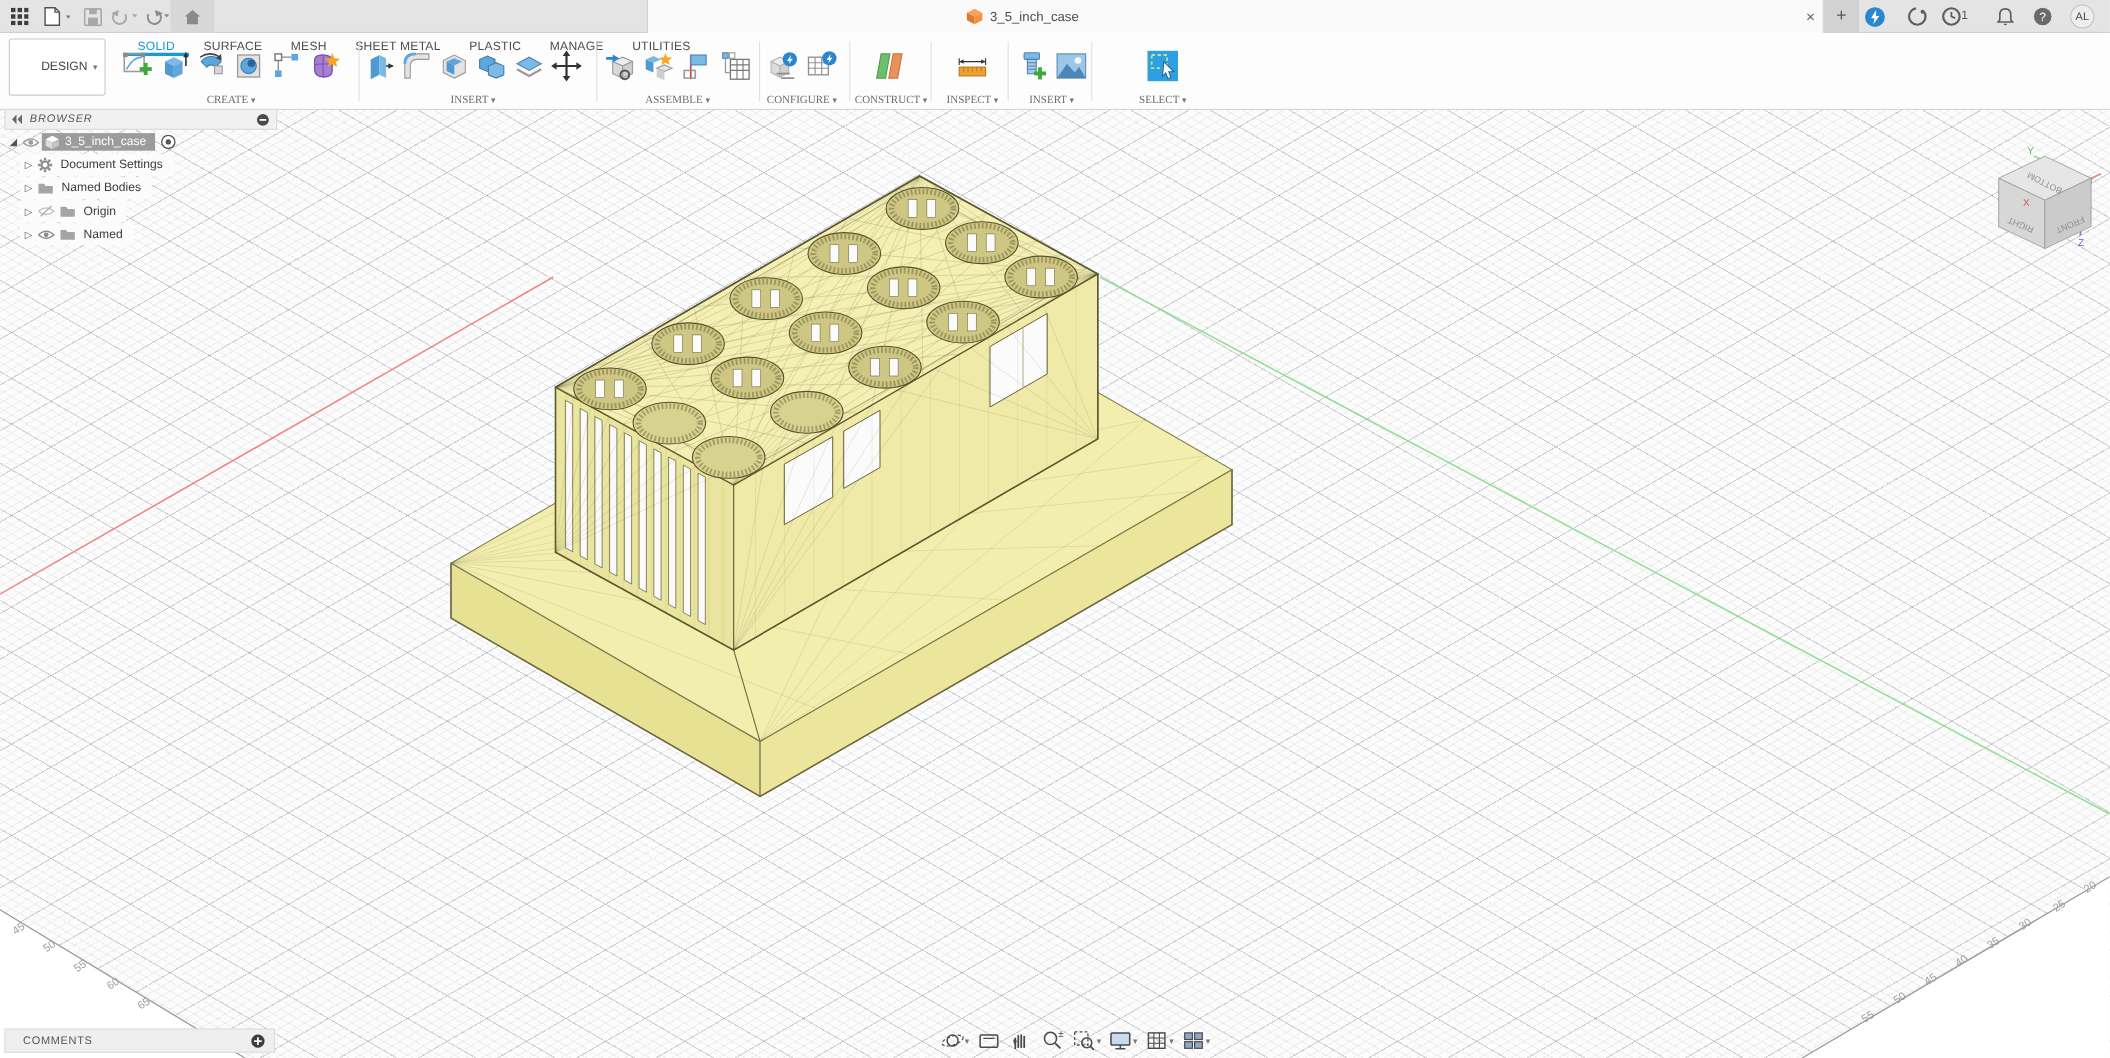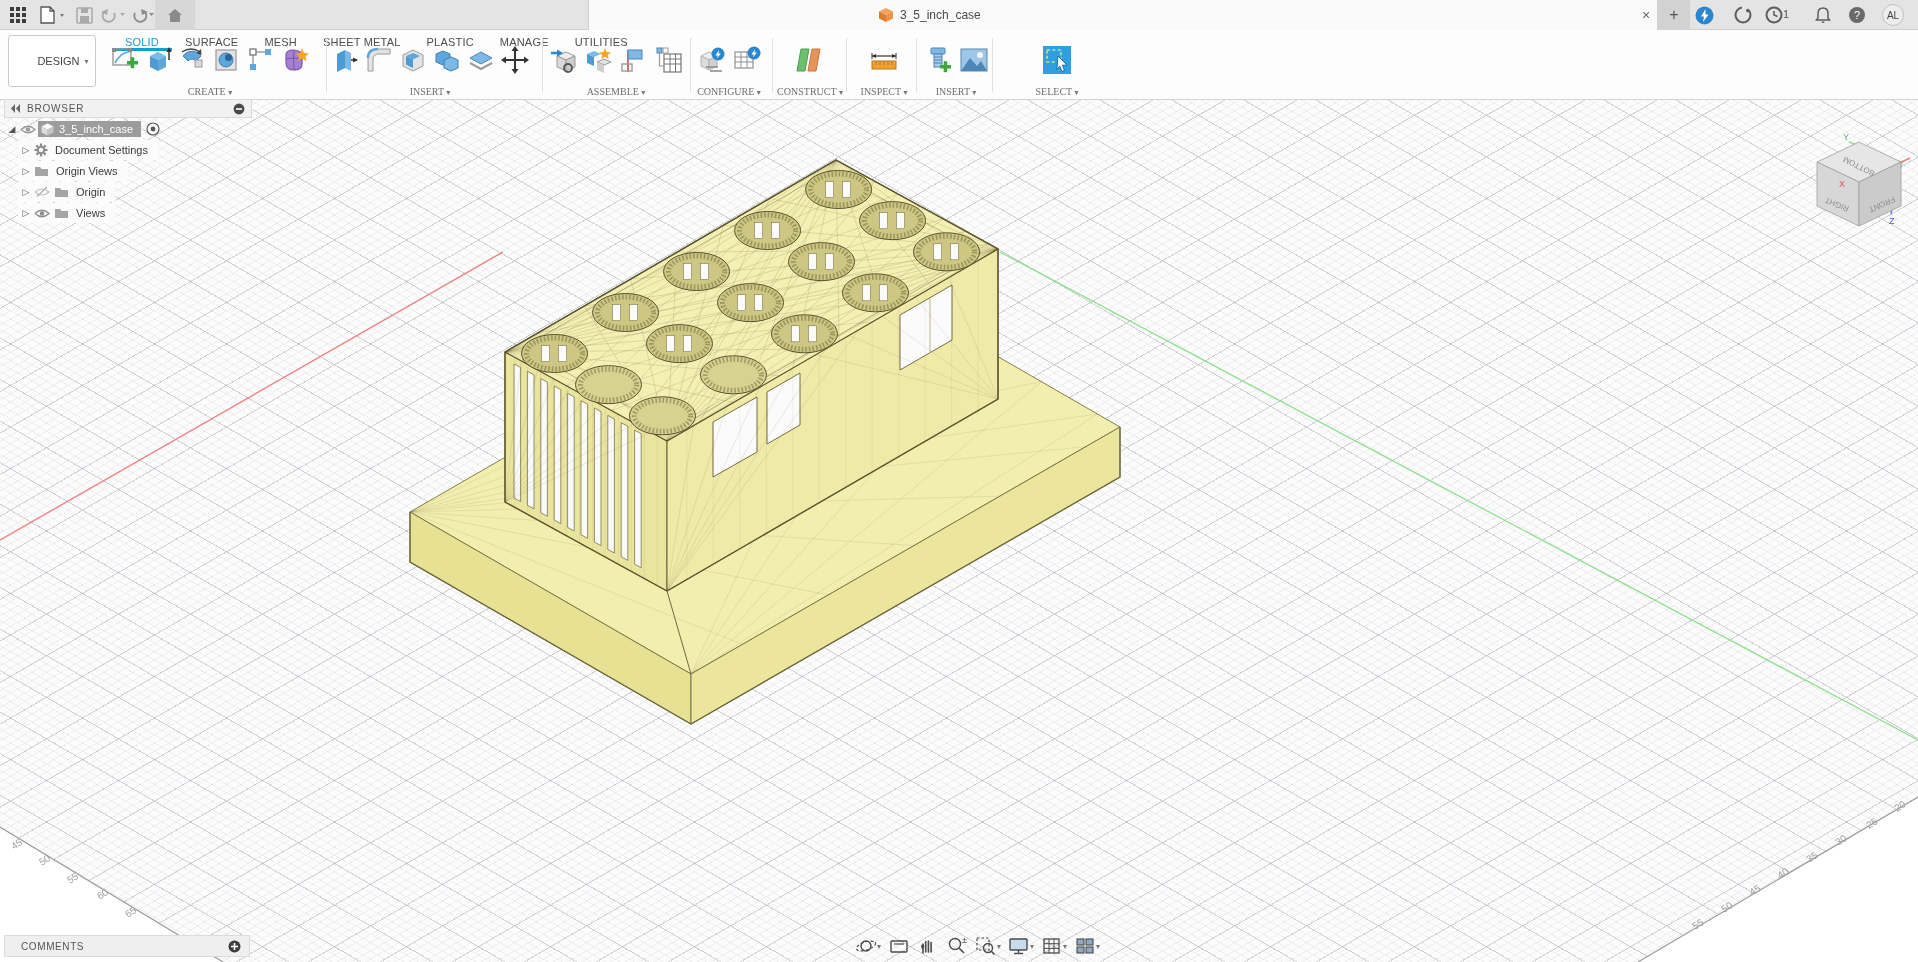--- a/index.html
+++ b/index.html
@@ -25,21 +25,21 @@
   .rtab.active { color:#169bd5; box-shadow:inset 0 -3px 0 #169bd5; }
   .grp { position:absolute; top:12px; height:56px;font-family:Liberation Serif, serif; }
   .grp .icons { display:flex; align-items:center; justify-content:center; gap:5px; height:36px; }
   .glabel { position:absolute; bottom:1px; width:100%; text-align:center; font-size:10px; color:#6e6e6e; white-space:nowrap; }
   .gsep { position:absolute; top:8px; height:54px; width:1px; background:#e0e0e0; }
   .ic { width:30px; height:30px; display:flex; align-items:center; justify-content:center; }
   .caret { font-size:8px; color:#777; }
 
   
   #browser { position:absolute; left:4px; top:99px; width:248px; }
-  #browser-header { height:19px; background:rgba(240,240,240,.96); border:1px solid #dadada; display:flex; align-items:center; font-size:10px; color:#555; letter-spacing:.8px; padding:0 6px; }
+  #browser-header { height:19px; background:rgba(240,240,240,.96); border:1px solid #dadada; display:flex; align-items:center; font-size:10px; color:#555; letter-spacing:.8px; padding:0 6px;font-style:italic; }
   #browser-header .hdr-label { flex:0 0 auto; margin-left:6px; }
   #browser-header .spacer { flex:1; }
   .brow { display:flex; align-items:center; height:20px; margin-top:1px; }
   .brow .chipbg { display:inline-flex; align-items:center; background:rgba(252,252,252,.92); height:20px; padding-right:10px; }
   .tri { width:16px; text-align:center; font-size:9px; color:#555; }
   .blabel { font-size:11px; color:#3a3a3a; margin-left:7px; white-space:nowrap; }
   #root-chip { display:inline-flex; align-items:center; background:#9c9c9c; height:16px; padding:0 8px 0 3px; margin-left:2px; gap:5px; }
   #root-chip span { font-size:11px; color:#fff; }
 
   
@@ -746,21 +746,21 @@
       <span class="blabel">Document Settings</span>
     </span>
   </div>
 
   <div class="brow" style="padding-left:14px">
     <span class="chipbg">
       <span class="tri">▷</span>
       <svg width="15" height="12">
           <path d="M1 2 L6 2 L7.5 4 L14 4 L14 11 L1 11 Z" fill="#a5a5a5"></path>
         </svg>
-      <span class="blabel">Origin Views</span>
+      <span class="blabel">Named Bodies</span>
     </span>
   </div>
 
   <div class="brow" style="padding-left:14px">
     <span class="chipbg">
       <span class="tri">▷</span>
       <svg width="16" height="12">
           <path d="M1 6 Q8 0 15 6 Q8 12 1 6" fill="none" stroke="#c0c0c0" stroke-width="1.2"></path>
           <line x1="3" y1="10.5" x2="13" y2="1" stroke="#b0b0b0" stroke-width="1.3"></line>
         </svg>
@@ -774,21 +774,21 @@
   <div class="brow" style="padding-left:14px">
     <span class="chipbg">
       <span class="tri">▷</span>
       <svg width="16" height="11">
           <path d="M1 5.5 Q8 -1 15 5.5 Q8 12 1 5.5" fill="none" stroke="#8d8d8d" stroke-width="1.3"></path>
           <circle cx="8" cy="5.5" r="2.2" fill="#8d8d8d"></circle>
         </svg>
       <svg width="15" height="12" style="margin-left:4px">
           <path d="M1 2 L6 2 L7.5 4 L14 4 L14 11 L1 11 Z" fill="#a5a5a5"></path>
         </svg>
-      <span class="blabel">Views</span>
+      <span class="blabel">Named</span>
     </span>
   </div>
 </div>
 
 <div id="comments-bar">
   <span>COMMENTS</span>
   <span class="spacer"></span>
   <svg width="13" height="13">
       <circle cx="6.5" cy="6.5" r="6" fill="#3d3d3d"></circle>
       <rect x="3" y="5.7" width="7" height="1.6" fill="#fff"></rect>

